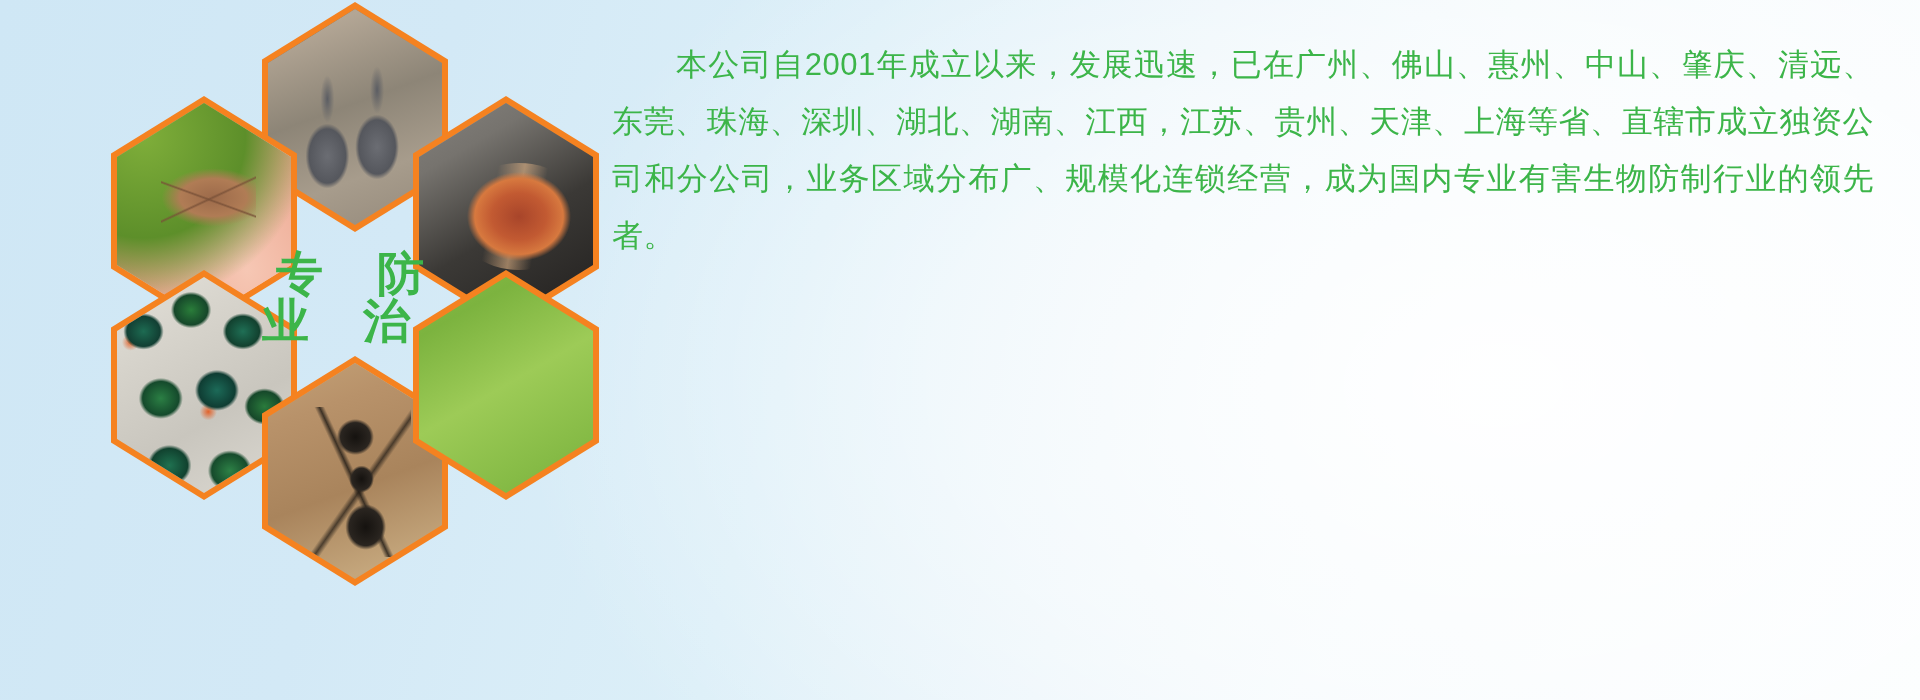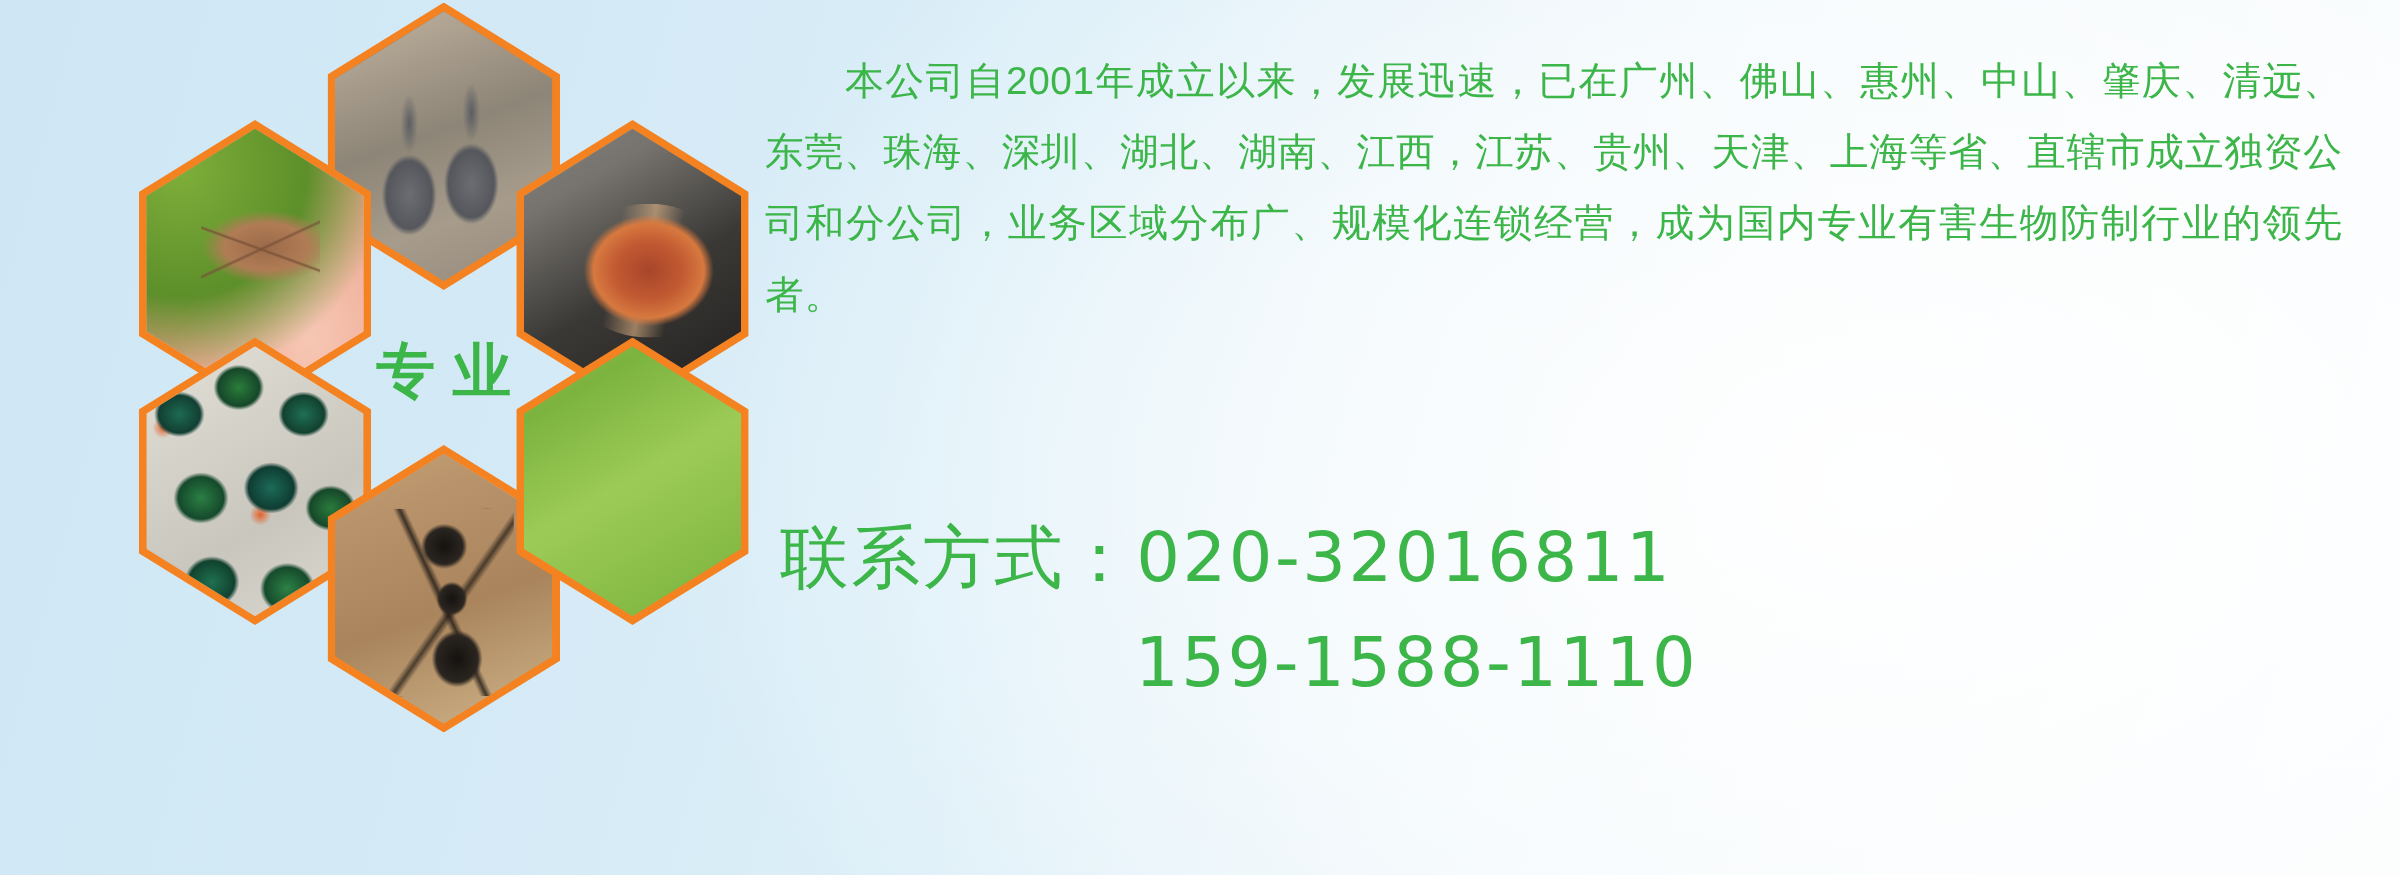--- a/index.html
+++ b/index.html
@@ -193,30 +193,23 @@
     </div>
 
     <div class="hex" style="--w:186px;--h:230px;left:325px;top:276px;">
       <div class="inner">
         <div class="art stinkbug"></div>
       </div>
     </div>
 
     <div class="hex-center" style="--w:186px;--h:230px;left:174px;top:188px;">
       <div class="cw">专业</div>
+      <div class="cw">防治</div>
     </div>
 
   </div>
 
   <div id="copy">
     <p>本公司自2001年成立以来，发展迅速，已在广州、佛山、惠州、中山、肇庆、清远、东莞、珠海、深圳、湖北、湖南、江西，江苏、贵州、天津、上海等省、直辖市成立独资公司和分公司，业务区域分布广、规模化连锁经营，成为国内专业有害生物防制行业的领先者。</p>
   </div>
 
-  <div id="contact">
-    <div class="phone-row">
-      <span>联系方式：</span><span>020-32016811</span>
-    </div>
-    <div class="phone-row second">
-      <span>159-1588-1110</span>
-    </div>
-  </div>
 
 </div>
 
 </body></html>

